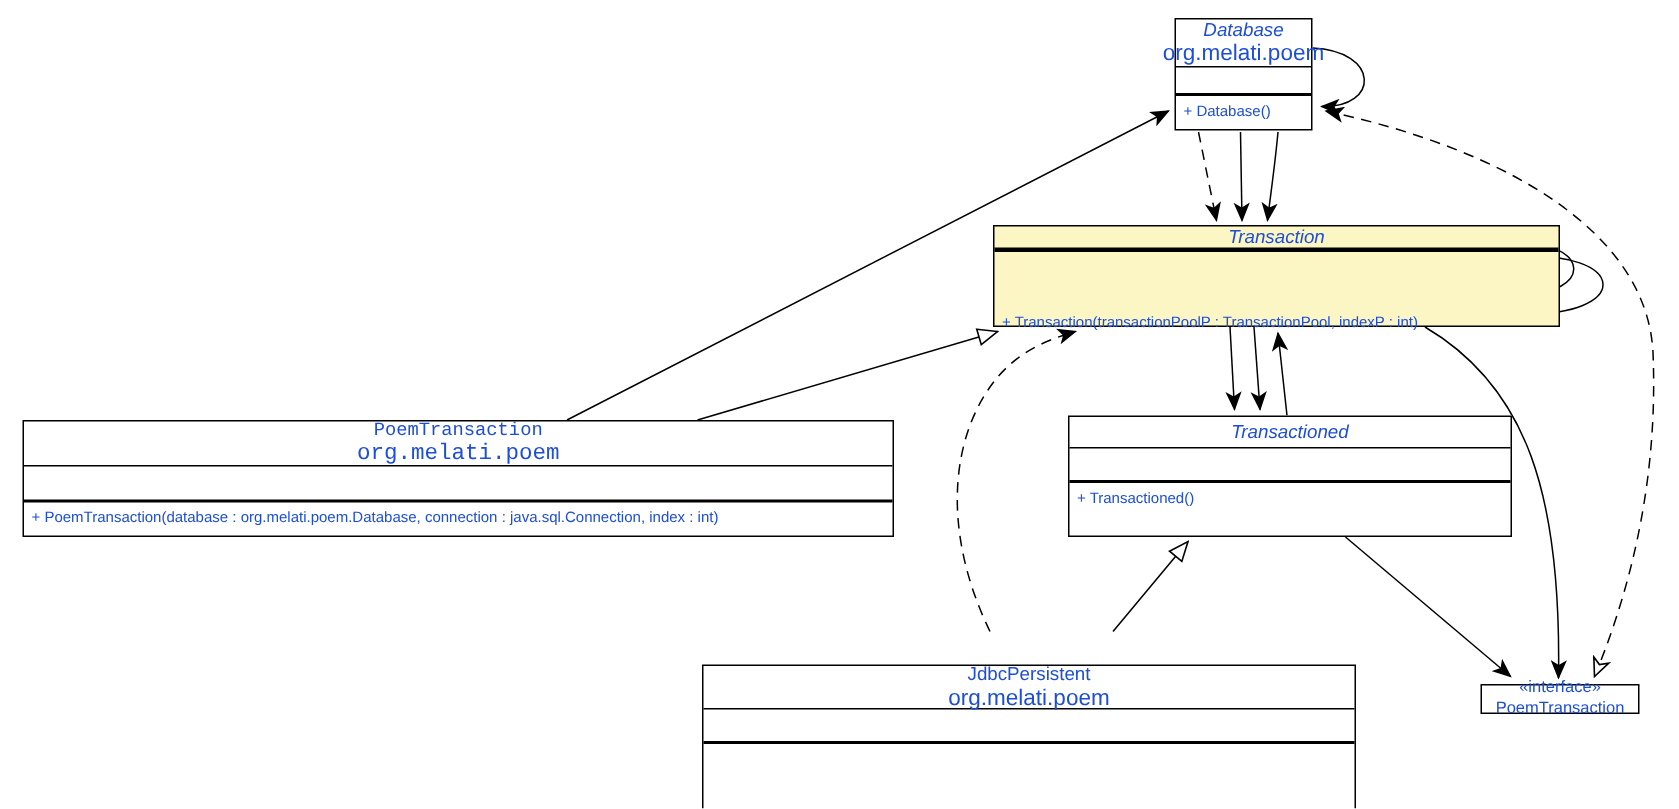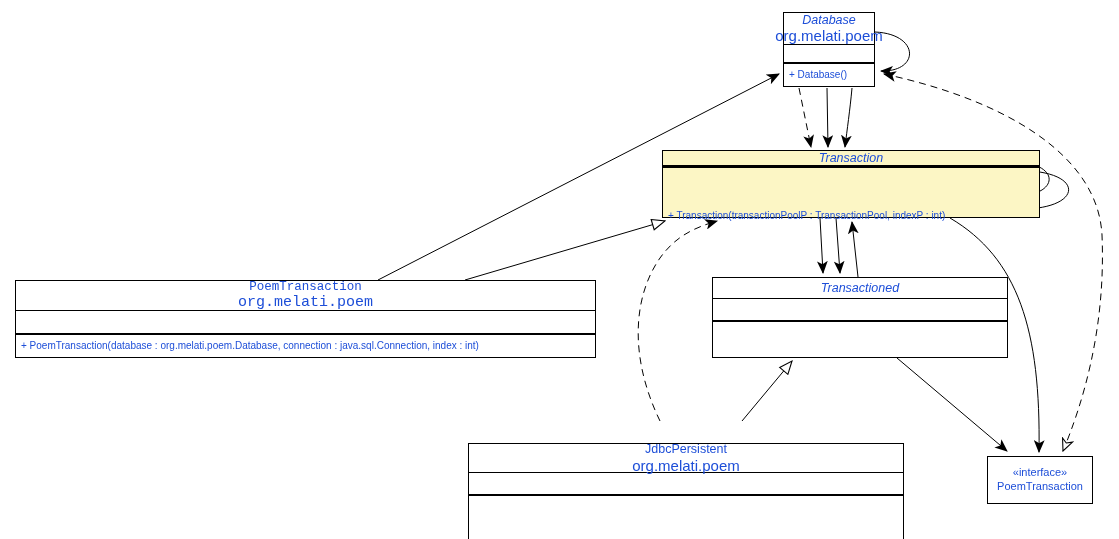--- a/index.html
+++ b/index.html
@@ -136,29 +136,30 @@
       <div>+ PoemTransaction(database : org.melati.poem.Database, connection : java.sql.Connection, index : int)</div>
     </div>
   </div>
 
   <div class="cls" style="left:712px;top:277px;width:296px;height:81px;">
     <div class="compartment cls-title" style="height:21px;">
       <div class="cls-name abstract">Transactioned</div>
     </div>
     <div class="compartment cls-attrs" style="height:23px;"></div>
     <div class="compartment cls-methods" style="flex:1;">
+      <div>+ Transactioned()</div>
     </div>
   </div>
 
   <div class="cls" style="left:468px;top:443px;width:436px;height:123px;">
     <div class="compartment cls-title" style="height:29px;">
       <div class="cls-name">JdbcPersistent</div>
       <div class="cls-pkg">org.melati.poem</div>
     </div>
     <div class="compartment cls-attrs" style="height:23px;"></div>
   </div>
 
-  <div class="iface" style="left:987px;top:456px;width:106px;height:48px;">
+  <div class="iface" style="left:987px;top:456px;width:106px;height:20px;">
     <div>«interface»</div>
     <div>PoemTransaction</div>
   </div>
 
 </div>
 
 </body></html>

